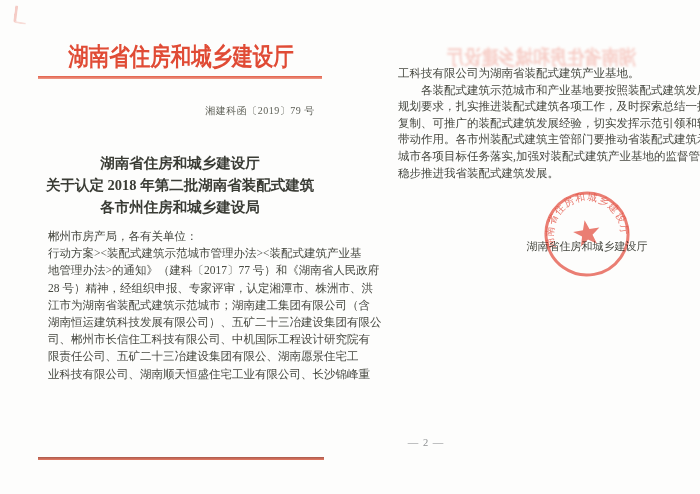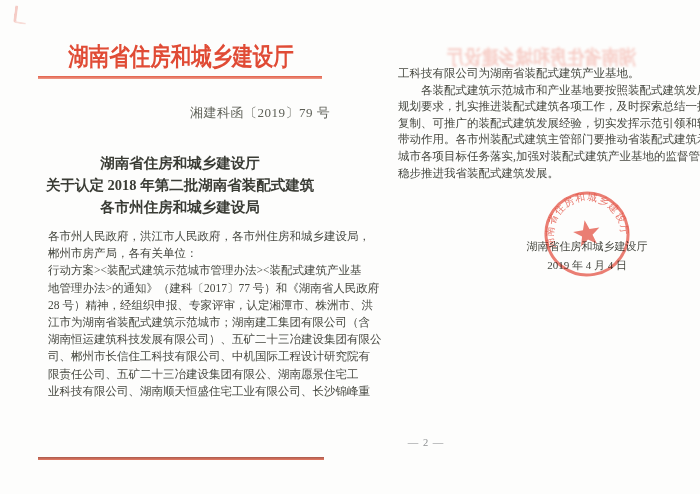--- a/index.html
+++ b/index.html
@@ -16,21 +16,21 @@
     color:#e04b35;font-weight:bold;font-size:25px;white-space:nowrap;
     transform:scaleX(0.82);transform-origin:center;
     letter-spacing:0px;
   }
   .lp-redline{
     left:38px;top:76px;width:284px;height:2.5px;
     background:linear-gradient(#e2604a,#ef9c8b);
   }
   .lp-docnum{
     left:150px;top:104px;width:220px;text-align:center;
-    font-size:13px;color:#5c5e55;letter-spacing:.5px;white-space:nowrap;
+    font-size:10px;color:#5c5e55;letter-spacing:.5px;white-space:nowrap;
   }
   .lp-title{
     left:35px;top:152px;width:290px;text-align:center;
     font-size:14.5px;line-height:22px;font-weight:bold;color:#3a3c35;
   }
   .lp-body{
     left:48px;top:228px;width:266px;
     font-size:11.5px;line-height:17.2px;color:#464840;
   }
   .body-line{white-space:nowrap;}
@@ -84,21 +84,20 @@
 
     <div class="abs lp-docnum">湘建科函〔2019〕79 号</div>
 
     <div class="abs lp-title">
       <div class="title-line">湖南省住房和城乡建设厅</div>
       <div class="title-line">关于认定 2018 年第二批湖南省装配式建筑</div>
       <div class="title-line">各市州住房和城乡建设局</div>
     </div>
 
     <div class="abs lp-body">
-      <div class="body-line">各市州人民政府，洪江市人民政府，各市州住房和城乡建设局，</div>
       <div class="body-line">郴州市房产局，各有关单位：</div>
       <div class="body-line">行动方案&gt;&lt;装配式建筑示范城市管理办法&gt;&lt;装配式建筑产业基</div>
       <div class="body-line">地管理办法&gt;的通知》（建科〔2017〕77 号）和《湖南省人民政府</div>
       <div class="body-line">28 号）精神，经组织申报、专家评审，认定湘潭市、株洲市、洪</div>
       <div class="body-line">江市为湖南省装配式建筑示范城市；湖南建工集团有限公司（含</div>
       <div class="body-line">湖南恒运建筑科技发展有限公司）、五矿二十三冶建设集团有限公</div>
       <div class="body-line">司、郴州市长信住工科技有限公司、中机国际工程设计研究院有</div>
       <div class="body-line">限责任公司、五矿二十三冶建设集团有限公、湖南愿景住宅工</div>
       <div class="body-line">业科技有限公司、湖南顺天恒盛住宅工业有限公司、长沙锦峰重</div>
     </div>
@@ -115,21 +114,20 @@
       <div class="body-line">　　各装配式建筑示范城市和产业基地要按照装配式建筑发展</div>
       <div class="body-line">规划要求，扎实推进装配式建筑各项工作，及时探索总结一批可</div>
       <div class="body-line">复制、可推广的装配式建筑发展经验，切实发挥示范引领和辐射</div>
       <div class="body-line">带动作用。各市州装配式建筑主管部门要推动省装配式建筑示范</div>
       <div class="body-line">城市各项目标任务落实,加强对装配式建筑产业基地的监督管理，</div>
       <div class="body-line">稳步推进我省装配式建筑发展。</div>
     </div>
 
     <div class="abs rp-sign">
       <div>湖南省住房和城乡建设厅</div>
-      <div>2019 年 4 月 4 日</div>
     </div>
 
     <svg class="abs seal" viewBox="0 0 96 96" xmlns="http://www.w3.org/2000/svg">
       <circle cx="48" cy="48" r="41" fill="none" stroke="#e03424" stroke-width="3" opacity="0.75"></circle>
       <polygon points="48,34 51.3,43.5 61.3,43.7 53.3,49.7 56.2,59.3 48,53.6 39.8,59.3 42.7,49.7 34.7,43.7 44.7,43.5" fill="#e03424" opacity="0.75"></polygon>
       <defs>
         <path id="sealArc" d="M 16,60 A 34,34 0 1 1 80,60" fill="none"></path>
       </defs>
       <text font-size="10" fill="#e03424" opacity="0.8" font-family="Liberation Serif, DejaVu Serif, serif" letter-spacing="1">
         <textPath href="#sealArc" startOffset="50%" text-anchor="middle">湖南省住房和城乡建设厅</textPath>

